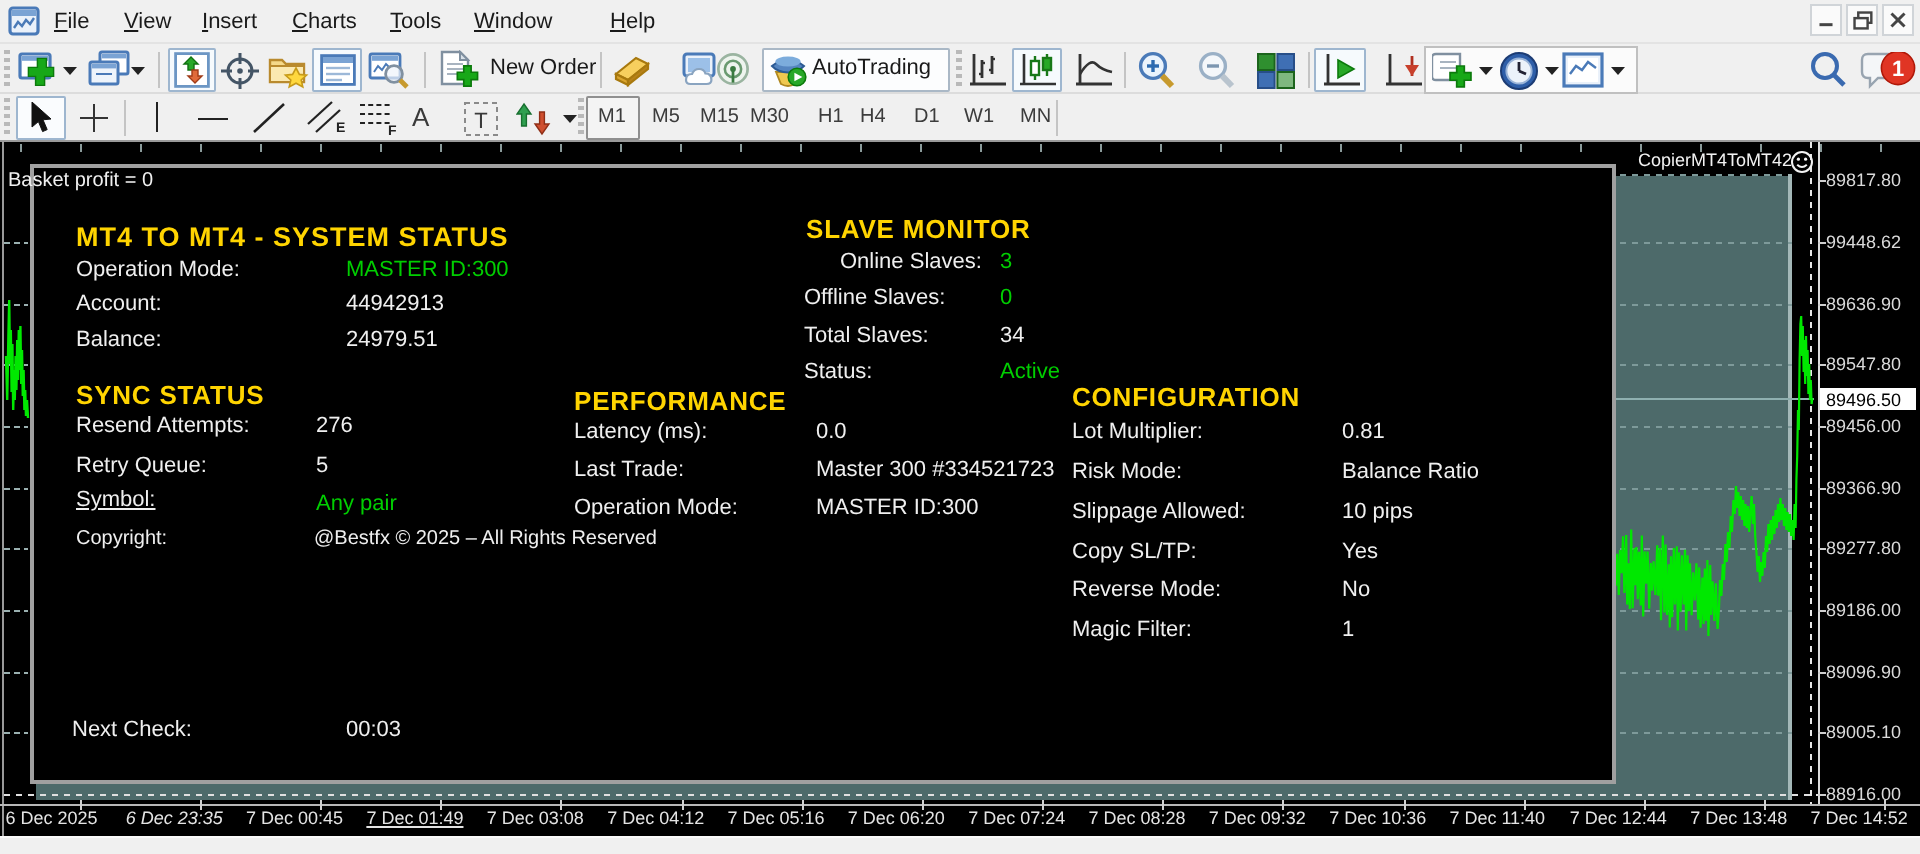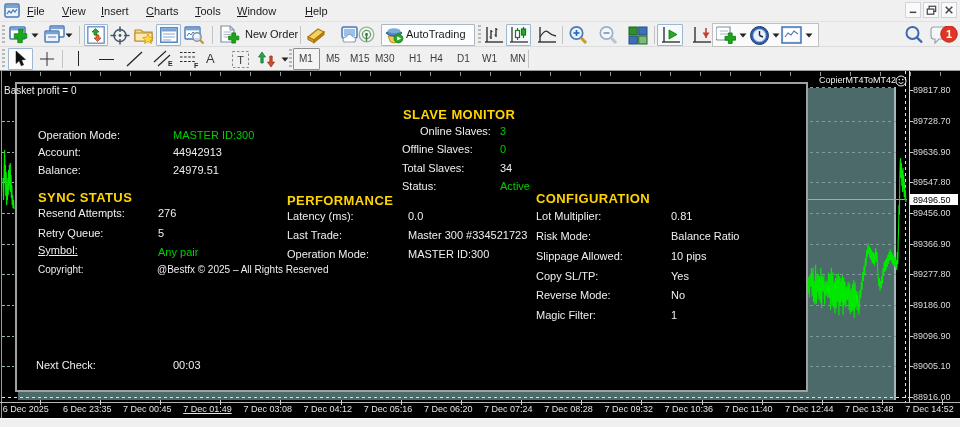--- a/index.html
+++ b/index.html
@@ -300,20 +300,21 @@
 <div class="ab" style="left:2px;top:295.4px;width:12px;height:1px;background-image:repeating-linear-gradient(to right,#9ab0b0 0,#9ab0b0 3px,transparent 3px,transparent 5px);"></div>
 <div class="ab" style="left:10px;top:1px;width:946px;height:4px;background-image:repeating-linear-gradient(to right,#8a9a9a 0,#8a9a9a 1px,transparent 1px,transparent 30px);"></div>
 <div class="ab" style="left:905px;top:0;width:1px;height:331px;background-image:repeating-linear-gradient(to bottom,#e8e8e8 0,#e8e8e8 3px,transparent 3px,transparent 6px);"></div>
 <div class="ab" style="left:808px;top:127.5px;width:99px;height:1px;background:#8fb0b0;"></div>
 <svg class="ab" style="left:0;top:0" width="960" height="347" viewBox="0 71 960 347">
 <polyline points="808.0,292.9 808.6,276.9 809.4,297.5 810.0,275.0 810.8,286.6 811.5,268.1 812.2,296.5 813.1,267.5 813.6,302.3 814.2,281.6 814.9,304.5 815.6,264.8 816.3,304.1 817.2,274.2 817.7,292.6 818.2,273.5 818.9,299.6 819.5,275.9 820.4,302.7 820.9,267.8 821.6,308.3 822.3,275.7 823.1,291.8 823.8,275.8 824.6,304.4 825.4,281.5 826.1,295.4 826.8,280.6 827.7,297.5 828.6,272.6 829.1,297.9 829.9,274.0 830.5,310.1 831.4,267.7 832.2,306.2 832.8,272.3 833.5,307.5 834.4,282.1 834.9,313.7 835.5,278.1 836.1,308.6 836.9,274.0 837.5,302.2 838.4,273.2 838.9,315.2 839.5,276.2 840.3,305.8 841.0,277.7 841.8,302.2 842.5,274.9 843.1,315.3 843.8,277.6 844.4,305.6 845.0,281.7 845.8,307.6 846.6,286.1 847.4,300.2 848.2,281.7 849.1,309.8 849.6,283.7 850.3,313.9 851.2,288.8 851.8,312.0 852.4,284.3 853.0,310.3 853.7,280.0 854.2,318.0 855.1,282.5 855.6,307.5 856.3,290.7 857.2,310.5 857.9,291.7 858.8,314.5 859.5,304.0 860.0,290.0 860.7,298.0 861.4,282.0 862.0,290.0 862.7,272.0 863.4,281.0 864.0,266.0 864.7,274.0 865.4,258.0 866.0,266.0 866.7,250.0 867.4,257.0 868.0,243.0 868.6,254.0 869.2,246.0 869.8,258.0 870.4,248.0 871.0,260.0 871.6,250.0 872.2,263.0 872.8,252.0 873.4,264.0 874.0,253.0 874.6,266.0 875.2,256.0 875.8,248.0 876.4,262.0 877.0,252.0 877.6,268.0 878.2,276.0 878.8,286.0 879.4,278.0 880.0,291.0 880.6,281.0 881.2,288.0 881.8,276.0 882.4,284.0 883.0,268.0 883.6,276.0 884.2,262.0 884.8,272.0 885.4,260.0 886.0,270.0 886.6,258.0 887.2,267.0 887.8,255.0 888.4,264.0 889.0,252.0 889.6,261.0 890.2,249.0 890.8,260.0 891.4,252.0 892.0,263.0 892.6,254.0 893.2,265.0 893.8,256.0 894.4,266.0 895.0,257.0 895.6,268.0 896.2,260.0 896.8,270.0 897.3,252.0 897.8,264.0 898.2,240.0 898.6,228.0 899.0,205.0 899.4,215.0 899.8,180.0 900.2,162.0 900.6,158.0 901.0,178.0 901.4,163.0 901.8,186.0 902.2,170.0 902.6,192.0 903.0,168.0 903.4,188.0 903.8,175.0 904.2,197.0 904.6,182.0 905.0,200.0 905.4,190.0 905.8,202.0 906.2,199.0" fill="none" stroke="#00e800" stroke-width="1.1"></polyline>
 <polyline points="3.0,178.0 3.6,200.0 4.2,168.0 4.6,150.0 5.0,182.0 5.4,165.0 5.8,196.0 6.2,172.0 6.6,205.0 7.0,185.0 7.4,200.0 7.8,178.0 8.2,195.0 8.6,170.0 9.0,190.0 9.4,165.0 9.8,185.0 10.2,163.0 10.6,192.0 11.0,175.0 11.4,198.0 11.8,185.0 12.2,205.0 12.6,195.0 13.0,208.0 13.5,200.0 14.0,209.0" fill="none" stroke="#00e800" stroke-width="1.2"></polyline>
 </svg>
 <div class="ab" style="left:15px;top:11px;width:793px;height:310px;background:#000;border:2px solid #a0a0a0;"></div>
 <div class="t" style="left:4px;top:15px;font-size:10px;color:#f0f0f0;">Basket profit = 0</div>
+<div class="gold" style="left:38px;top:41.1px;font-size:13.5px;letter-spacing:0.5px;">MT4 TO MT4 - SYSTEM STATUS</div>
 <div class="plabel" style="left:38px;top:58.5px;">Operation Mode:</div>
 <div class="plabel" style="left:173px;top:58.5px;color:#00ce00;">MASTER ID:300</div>
 <div class="plabel" style="left:38px;top:76.4px;">Account:</div>
 <div class="plabel" style="left:173px;top:76.4px;">44942913</div>
 <div class="plabel" style="left:38px;top:94.4px;">Balance:</div>
 <div class="plabel" style="left:173px;top:94.4px;">24979.51</div>
 <div class="gold" style="left:403px;top:37.3px;font-size:13px;letter-spacing:0.4px;">SLAVE MONITOR</div>
 <div class="plabel" style="left:420px;top:54.8px;">Online Slaves:</div>
 <div class="plabel" style="left:500px;top:54.8px;color:#00ce00;">3</div>
 <div class="plabel" style="left:402px;top:73.4px;">Offline Slaves:</div>
@@ -356,21 +357,21 @@
 <div class="t" style="left:819px;top:5px;font-size:9px;color:#f2f2f2;">CopierMT4ToMT42</div>
 <svg class="ab" style="left:895px;top:4px" width="12" height="12" viewBox="0 0 12 12">
 <circle cx="6" cy="6" r="5" fill="none" stroke="#f2f2f2" stroke-width="1"></circle>
 <circle cx="4.2" cy="4.6" r="0.8" fill="#f2f2f2"></circle>
       <circle cx="7.8" cy="4.6" r="0.8" fill="#f2f2f2"></circle>
 <path d="M3.6 7.4 q2.4 2.2 4.8 0" fill="none" stroke="#f2f2f2" stroke-width="1"></path>
 </svg>
 <div class="ab" style="left:909px;top:0;width:1px;height:331px;background:#dedede;"></div>
 <div class="price" style="top:15.3px;">89817.80</div>
 <div class="ab" style="left:909px;top:19.3px;width:4px;height:1px;background:#cfcfcf;"></div>
-<div class="price" style="top:46.0px;">89728.70</div>
+<div class="price" style="top:46.0px;">99448.62</div>
 <div class="ab" style="left:909px;top:50.0px;width:4px;height:1px;background:#cfcfcf;"></div>
 <div class="price" style="top:76.7px;">89636.90</div>
 <div class="ab" style="left:909px;top:80.7px;width:4px;height:1px;background:#cfcfcf;"></div>
 <div class="price" style="top:107.3px;">89547.80</div>
 <div class="ab" style="left:909px;top:111.3px;width:4px;height:1px;background:#cfcfcf;"></div>
 <div class="price" style="top:138.0px;">89456.00</div>
 <div class="ab" style="left:909px;top:142.0px;width:4px;height:1px;background:#cfcfcf;"></div>
 <div class="price" style="top:168.7px;">89366.90</div>
 <div class="ab" style="left:909px;top:172.7px;width:4px;height:1px;background:#cfcfcf;"></div>
 <div class="price" style="top:199.4px;">89277.80</div>
@@ -381,21 +382,21 @@
 <div class="ab" style="left:909px;top:264.7px;width:4px;height:1px;background:#cfcfcf;"></div>
 <div class="price" style="top:291.4px;">89005.10</div>
 <div class="ab" style="left:909px;top:295.4px;width:4px;height:1px;background:#cfcfcf;"></div>
 <div class="price" style="top:322.1px;">88916.00</div>
 <div class="ab" style="left:909px;top:326.1px;width:4px;height:1px;background:#cfcfcf;"></div>
 <div class="ab" style="left:910px;top:123px;width:48px;height:11px;background:#fff;"></div>
 <div class="t" style="left:913px;top:124.5px;font-size:9px;color:#000;">89496.50</div>
 <div class="ab" style="left:0;top:331px;width:960px;height:1px;background:#b8b8b8;"></div>
 <div class="dt" style="left:2.7px;">6 Dec 2025</div>
 <div class="ab" style="left:39.7px;top:329px;width:1px;height:5px;background:#cfcfcf;"></div>
-<div class="dt" style="left:62.9px;">6 Dec 23:35</div>
+<div class="dt" style="left:62.9px;font-style:italic;">6 Dec 23:35</div>
 <div class="ab" style="left:99.9px;top:329px;width:1px;height:5px;background:#cfcfcf;"></div>
 <div class="dt" style="left:123.0px;">7 Dec 00:45</div>
 <div class="ab" style="left:160.0px;top:329px;width:1px;height:5px;background:#cfcfcf;"></div>
 <div class="dt" style="left:183.2px;text-decoration:underline;">7 Dec 01:49</div>
 <div class="ab" style="left:220.2px;top:329px;width:1px;height:5px;background:#cfcfcf;"></div>
 <div class="dt" style="left:243.4px;">7 Dec 03:08</div>
 <div class="ab" style="left:280.4px;top:329px;width:1px;height:5px;background:#cfcfcf;"></div>
 <div class="dt" style="left:303.6px;">7 Dec 04:12</div>
 <div class="ab" style="left:340.6px;top:329px;width:1px;height:5px;background:#cfcfcf;"></div>
 <div class="dt" style="left:363.7px;">7 Dec 05:16</div>

